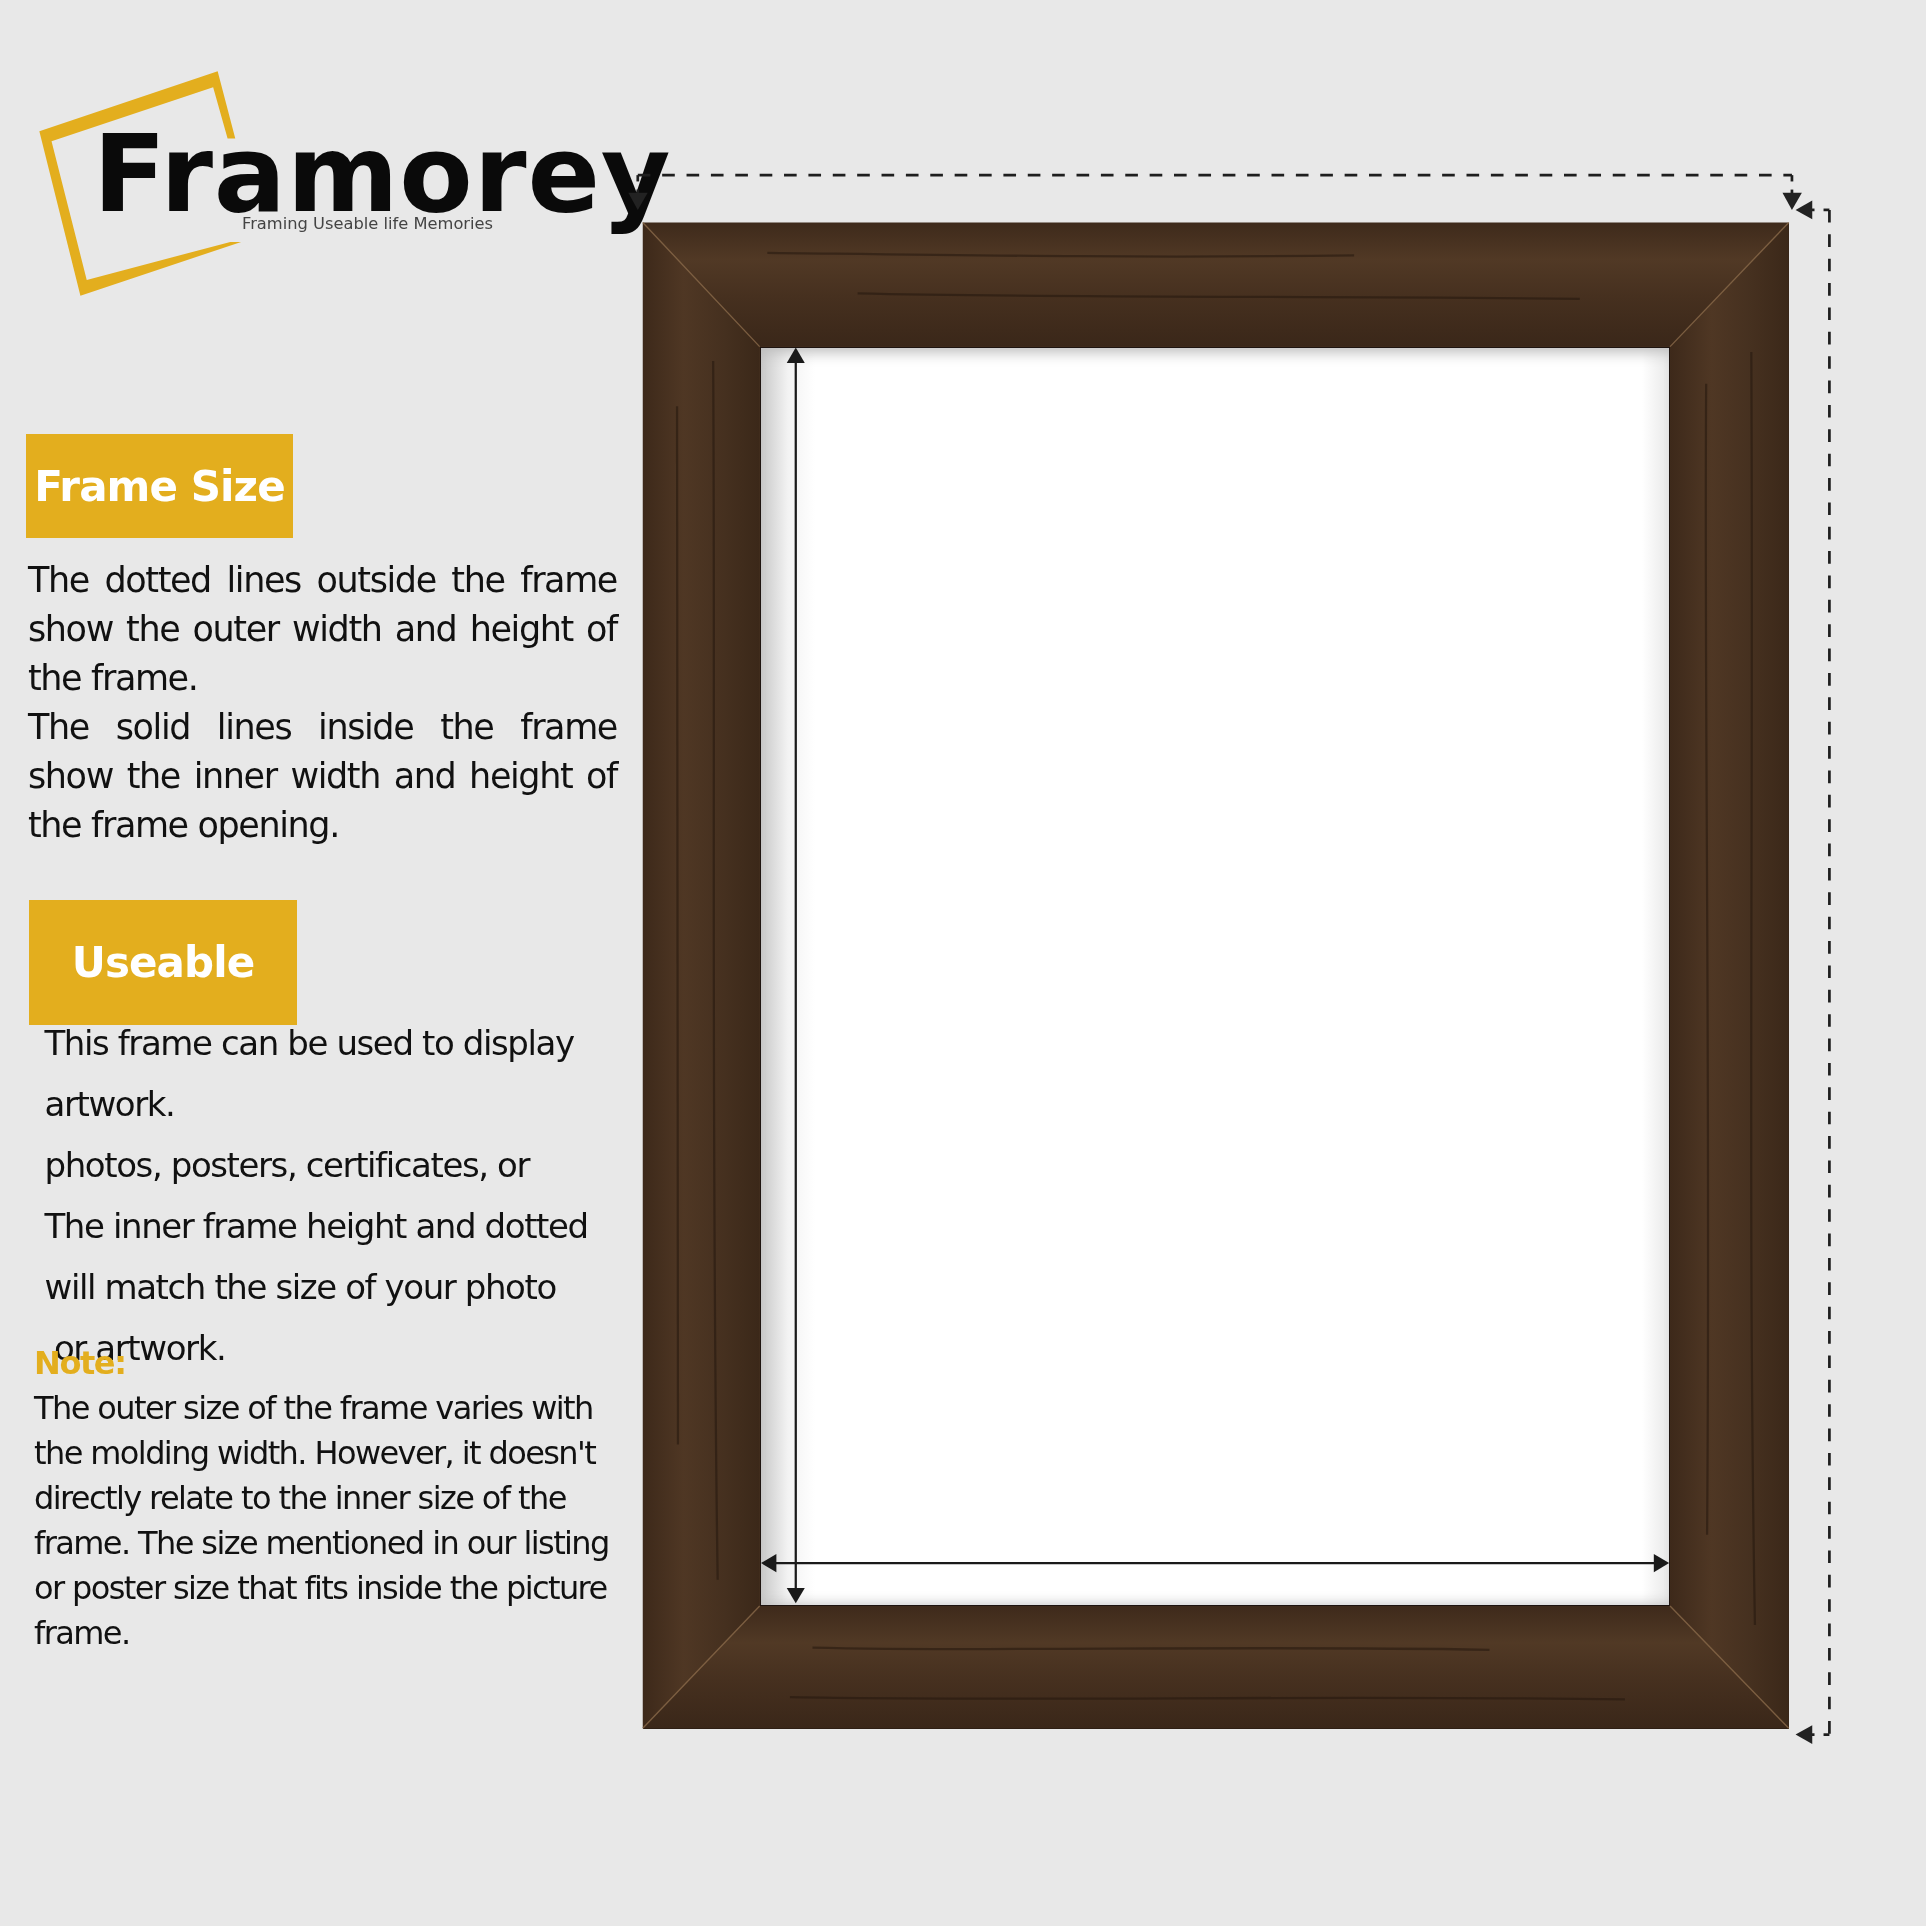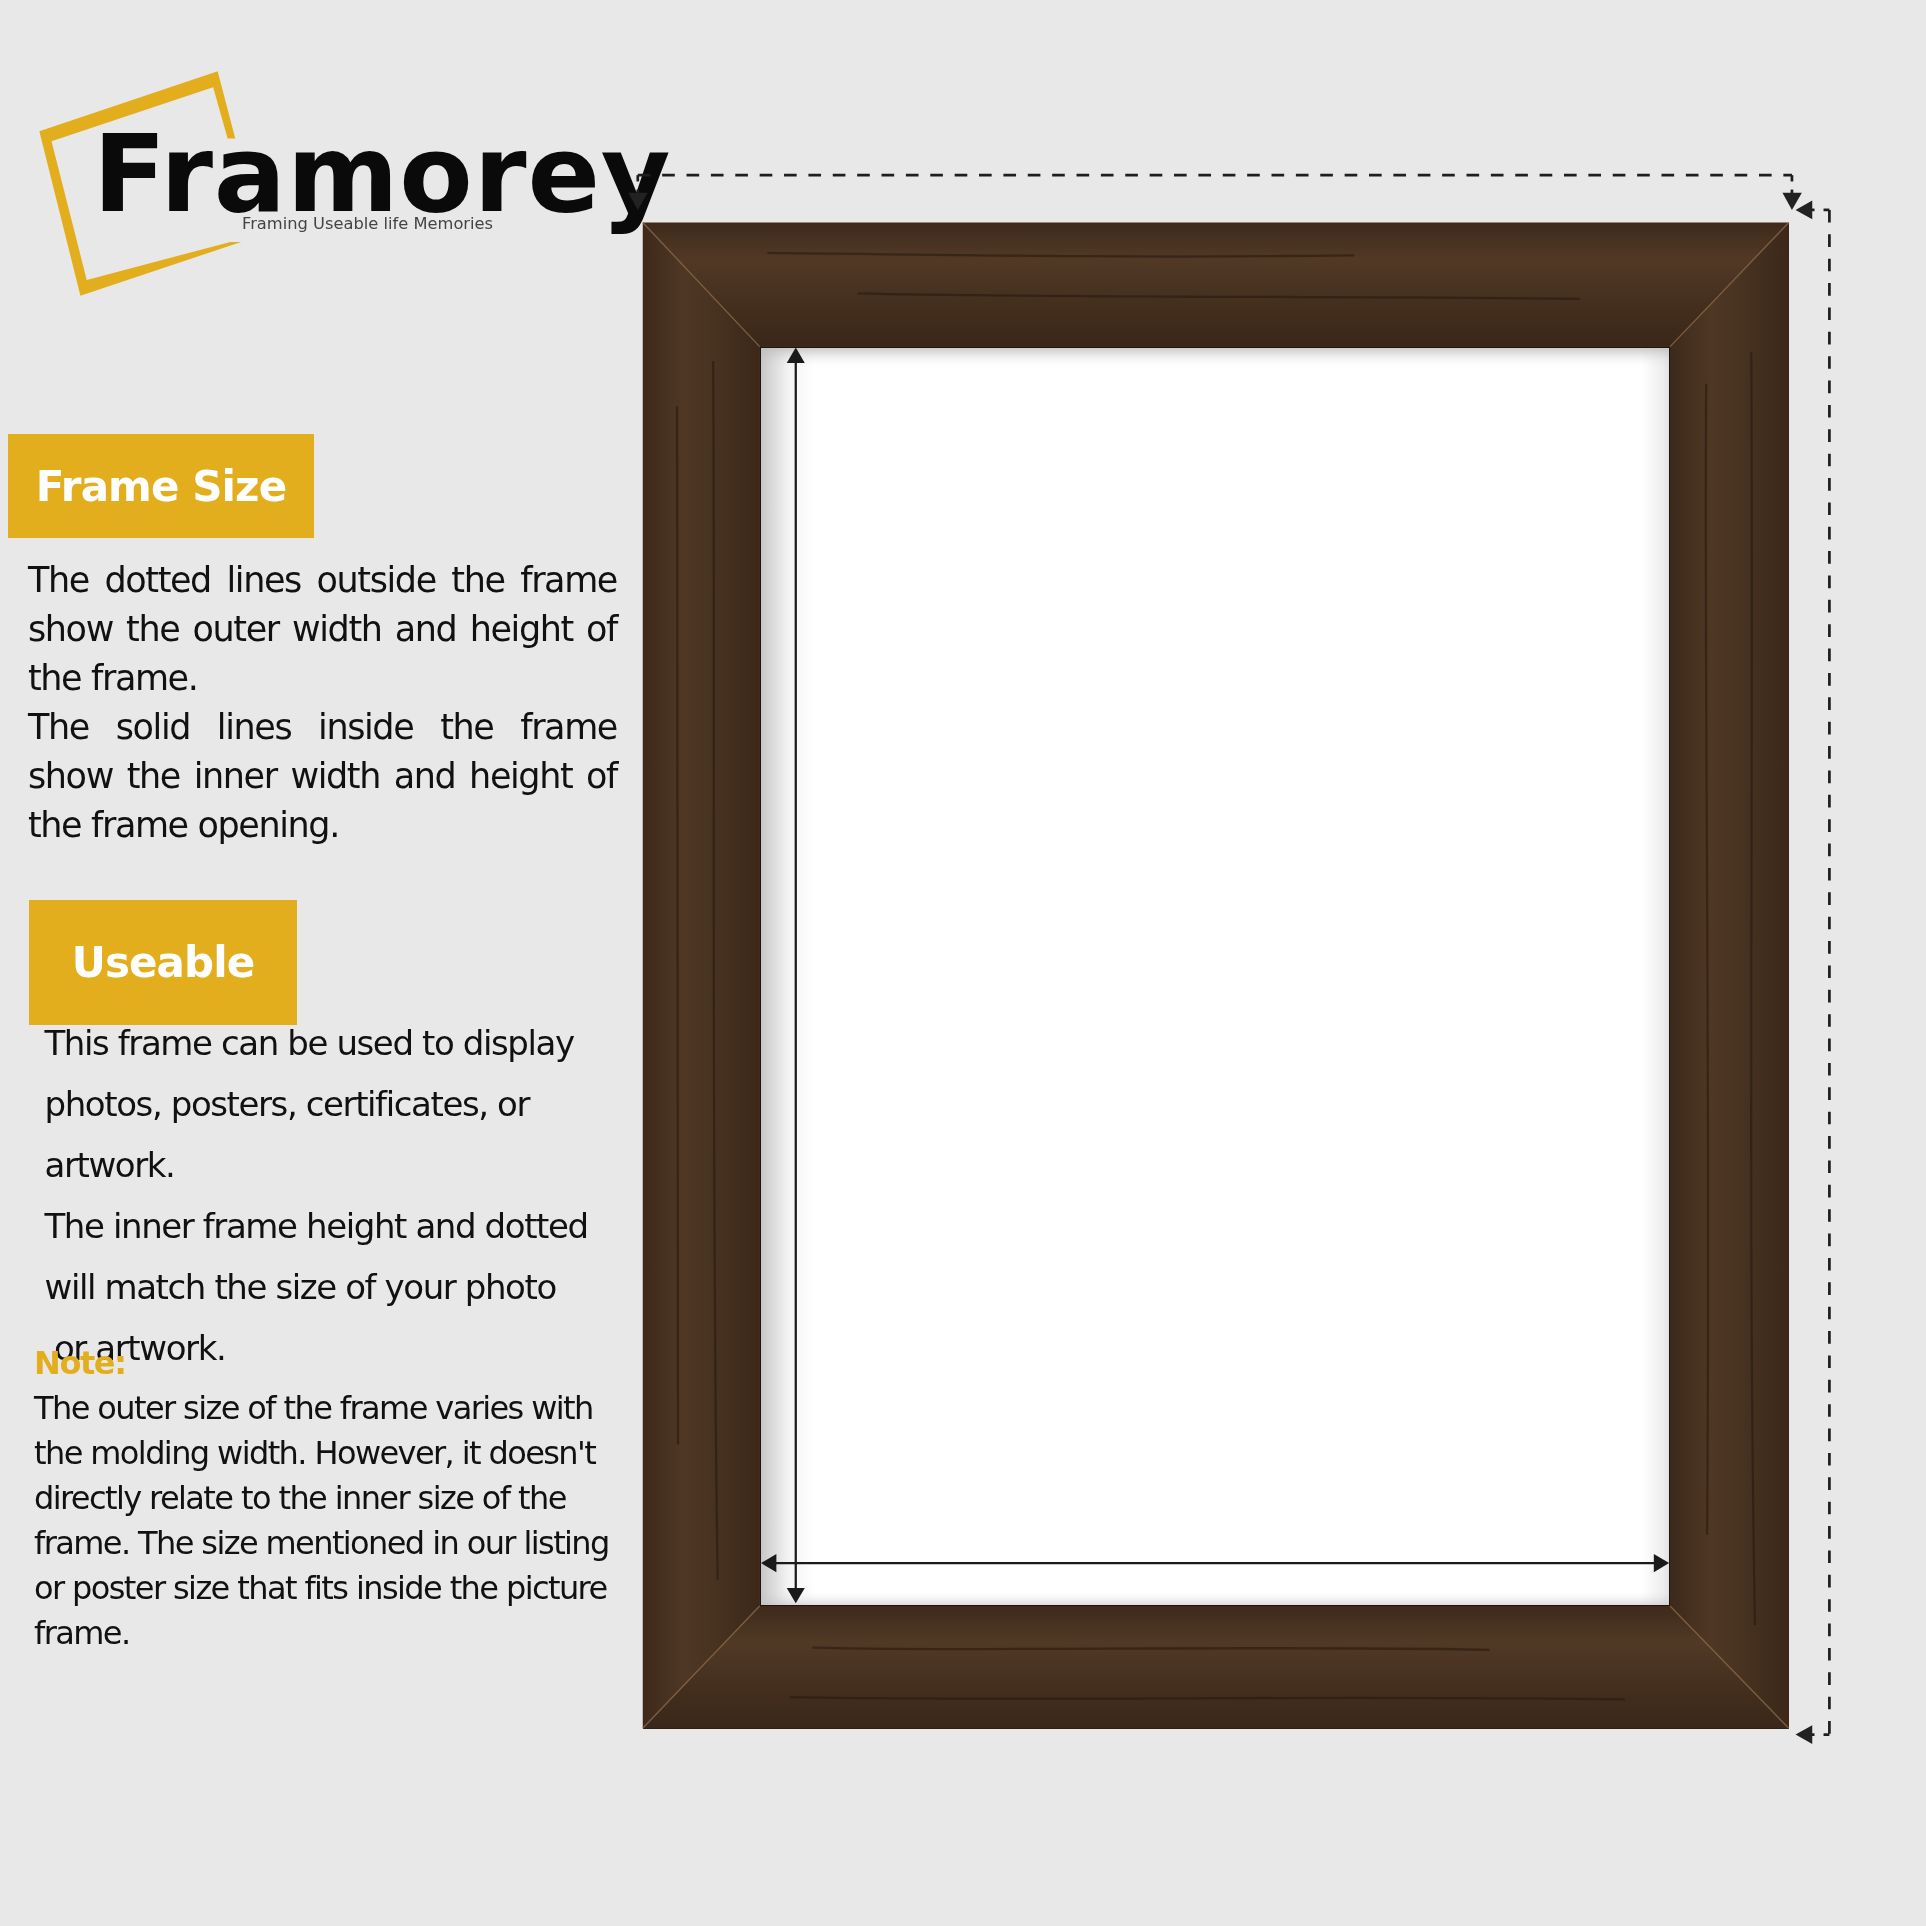--- a/index.html
+++ b/index.html
@@ -10,21 +10,21 @@
   #logo { left:0; top:0; width:587px; height:316px; }
   #logo-svg { position:absolute; left:0; top:0; }
   #brand-name { position:absolute; left:93px; top:121px; font-size:107px; font-weight:bold; letter-spacing:0.9px;
                 font-family:"DejaVu Sans", sans-serif; color:#0a0a0a; line-height:1; }
   #brand-tagline { position:absolute; left:242px; top:216px; font-size:16.3px; color:#444; line-height:1;
                    font-family:"DejaVu Sans", sans-serif; }
   
   .badge { position:absolute; background:#e3ae1e; color:#fff; font-weight:bold;
            display:flex; align-items:center; justify-content:center;
            font-family:"DejaVu Sans", sans-serif; font-size:42px; letter-spacing:-0.9px; }
-  #badge-frame-size { left:8px; top:434px; width:306px; height:104px;text-align:right; }
+  #badge-frame-size { left:26px; top:434px; width:267px; height:104px;text-align:right; }
   #badge-useable { left:29px; top:900px; width:268px; height:125px; }
   .para { position:absolute; font-family:"DejaVu Sans", sans-serif; letter-spacing:-1.4px; }
   #para-frame-size { left:28px; top:556px; width:589px; font-size:35px; line-height:49px; text-align:justify; }
   #para-frame-size p { margin:0; text-align-last:left; }
   #para-useable { left:32.5px; top:1007px; width:587px; font-size:34px; line-height:49px; }
   #para-useable p { margin:12px; white-space:pre; }
   #note-label { position:absolute; left:34px; top:1344px; font-size:32px; font-weight:bold; color:#e3ae1e;
                 font-family:"DejaVu Sans", sans-serif; letter-spacing:-1.4px; line-height:1.2; }
   #para-note { left:34px; top:1386px; width:596px; font-size:32px; line-height:45px; letter-spacing:-1.6px; }
   #para-note p { margin:0; white-space:pre; }
@@ -55,22 +55,22 @@
 <div id="para-frame-size" class="para">
   <p>The dotted lines outside  the  frame show the outer width and height of the frame.</p>
   <p>The solid lines inside the frame show the inner width and height of  the frame opening.</p>
 </div>
 
 <div id="badge-useable" class="badge">
   <span>Useable</span>
 </div>
 <div id="para-useable" class="para">
   <p>This frame can be used to display</p>
+  <p>artwork.</p>
   <p>photos, posters, certificates, or</p>
-  <p>artwork.</p>
   <p>The inner frame height and dotted</p>
   <p>will match the size of your photo</p>
   <p> or artwork.</p>
 </div>
 
 <div id="note-label">Note:</div>
 <div id="para-note" class="para">
   <p>The outer size of the frame varies with</p>
   <p>the molding width. However, it doesn't</p>
   <p>directly relate to the inner size of the</p>

